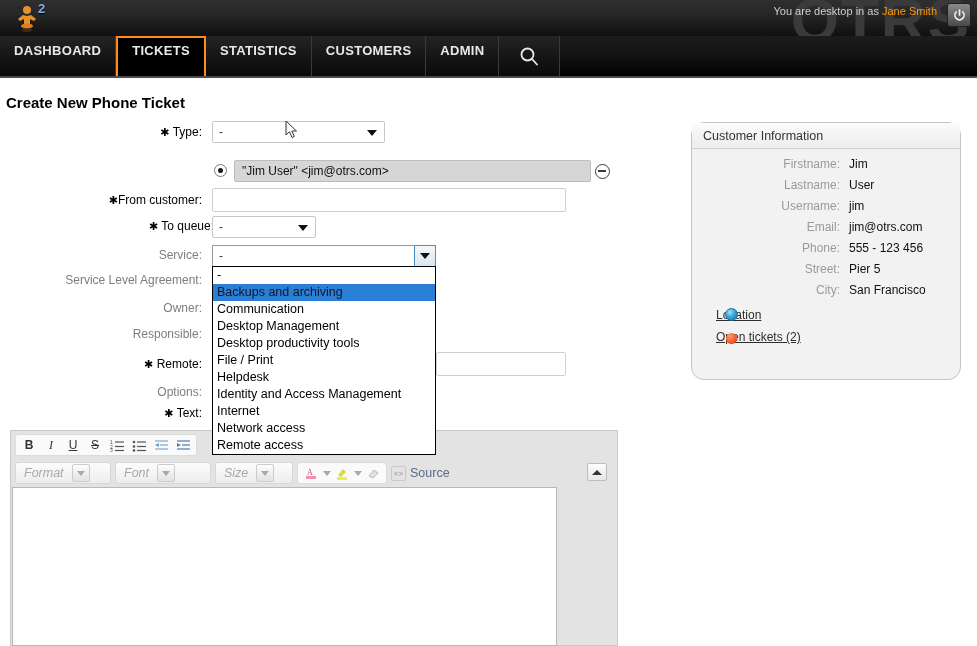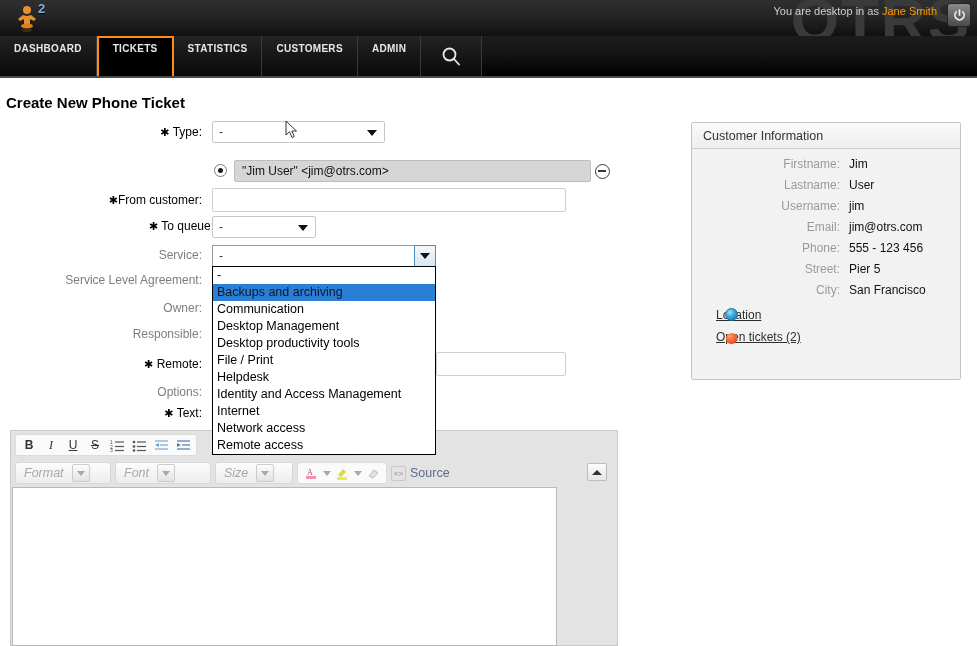--- a/index.html
+++ b/index.html
@@ -60,21 +60,21 @@
     border-bottom: 2px solid #4a4a4a;
   }
   .nav-inner { position: relative; height: 40px; display: flex; }
   .nav-item {
     position: relative;
     height: 40px;
     padding: 0 14px;
     display: flex; align-items: flex-start;
     padding-top: 7px;
     color: #e8e8e8;
-    font-size: 10px;
+    font-size: 13px;
     font-weight: bold;
     letter-spacing: 0.3px;
     border-right: 1px solid #3a3a3a;
     cursor: pointer;
     background: linear-gradient(to bottom, #242424 0%, #161616 50%, #0a0a0a 100%);
   }
   .nav-item.active {
     border: 2px solid #ff8c1a;
     border-bottom: none;
     background: #000;
@@ -211,21 +211,21 @@
   }
   .dd-item.sel-item { background: #2a7fd4; color: #0f172a; }
 
   
   .cust-box {
     position: absolute;
     left: 691px; top: 122px;
     width: 270px; height: 258px;
     background: #f2f2f2;
     border: 1px solid #c4c4c4;
-    border-radius: 2px;
+    border-radius: 13px;
   }
   .cust-head {
     height: 26px;
     background: linear-gradient(to bottom, #fbfbfb, #ededed);
     border-bottom: 1px solid #cfcfcf;
     font-size: 12.5px;
     color: #333;
     padding: 6px 0 0 11px;
   }
   .cinfo-row { position: relative; height: 21px; font-size: 12px; }

